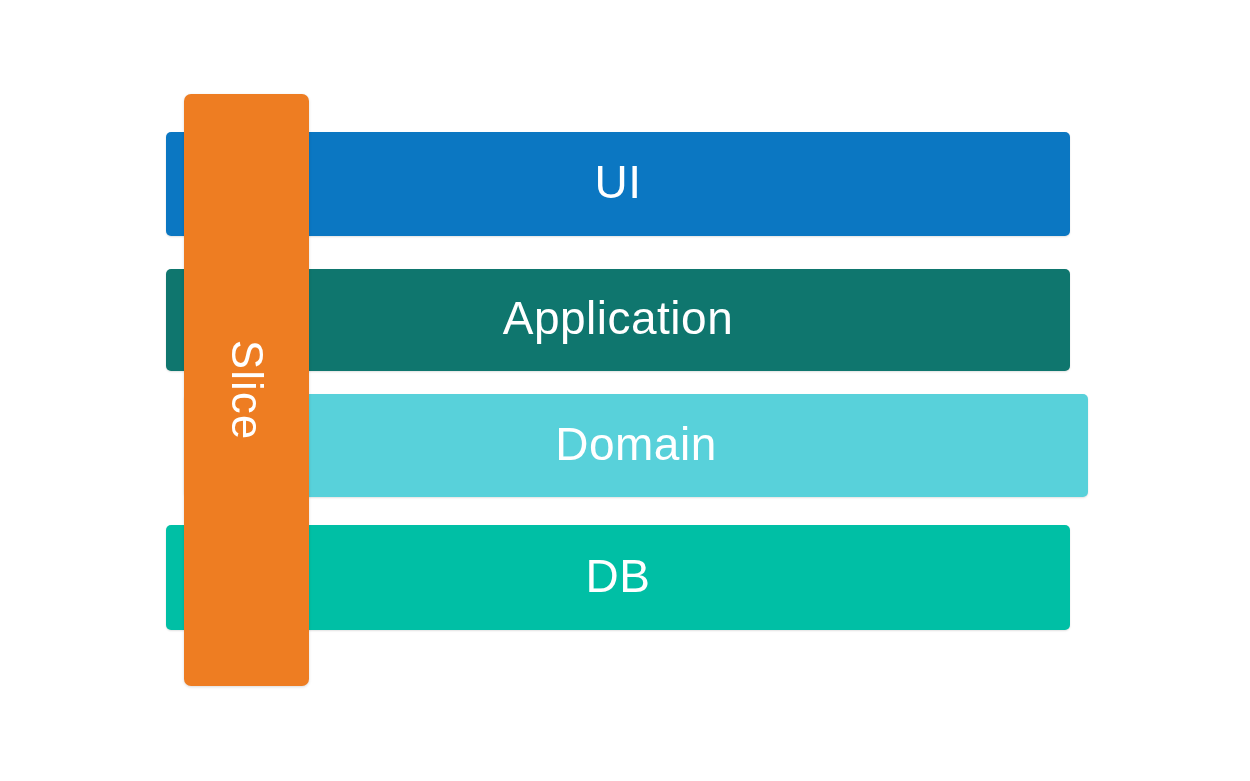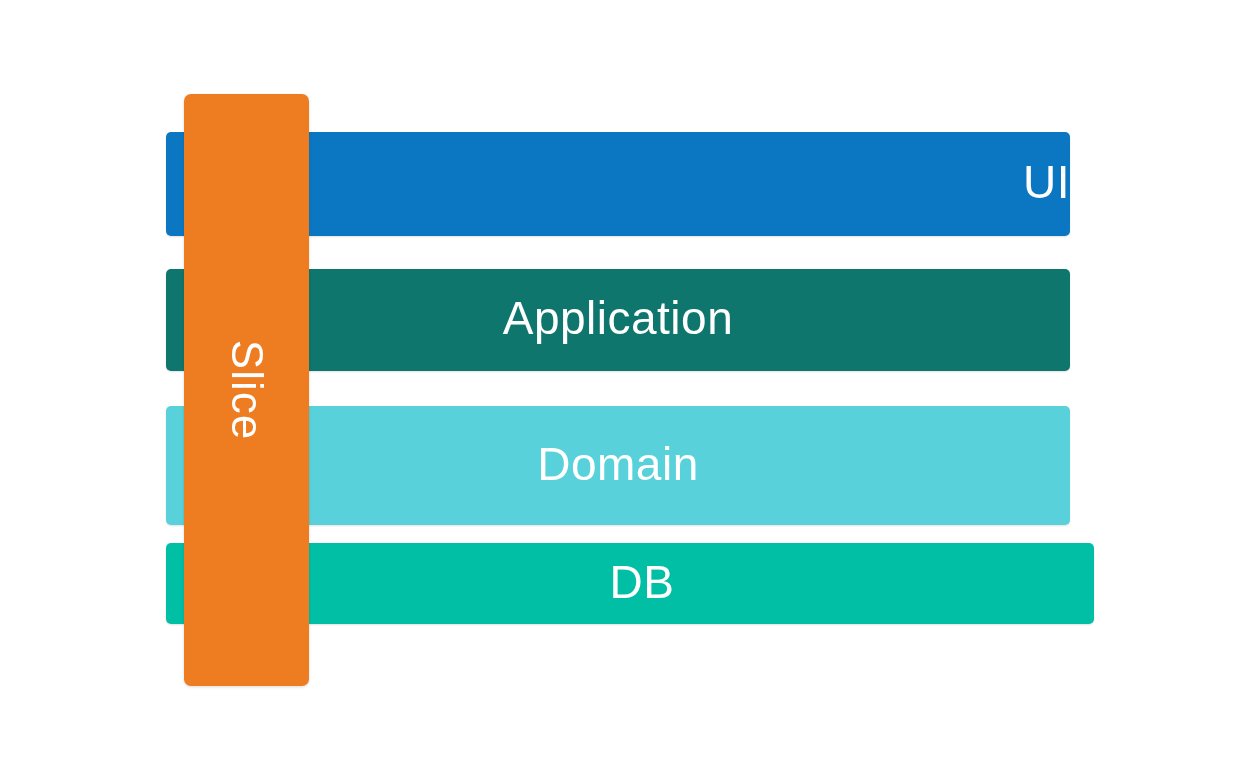--- a/index.html
+++ b/index.html
@@ -22,22 +22,22 @@
     width: 904px;
     border-radius: 5px;
     display: flex;
     align-items: center;
     justify-content: center;
     z-index: 1;
     box-shadow: 0 1px 2px rgba(0,0,0,0.12);
   }
   .layer-0 { top: 132px; height: 104px; }
   .layer-1 { top: 269px; height: 102px; }
-  .layer-2 { top: 406px; height: 119px; }
-  .layer-3 { top: 543px; height: 81px; padding-left: 24px; }
+  .layer-2 { top: 394px; height: 103px; margin-left: 18px; }
+  .layer-3 { top: 525px; height: 105px; }
   .layer-label {
     color: #ffffff;
     font-size: 46px;
     line-height: 1;
     letter-spacing: 0.5px;
     transform: translateY(-2px);
   }
   .slice {
     position: absolute;
     left: 184px;
@@ -58,21 +58,21 @@
     line-height: 1;
     letter-spacing: 1px;
     white-space: nowrap;
   }
 </style>
 </head>
 <body>
 
 <div class="canvas" style="background: rgb(255, 255, 255);">
 
-  <div class="layer layer-0" style="background: rgb(11, 119, 194); justify-content: flex-end;">
+  <div class="layer layer-0" style="background: rgb(11, 119, 194);">
     <span class="layer-label">UI</span>
   </div>
 
   <div class="layer layer-1" style="background: #0f766e;">
     <span class="layer-label">Application</span>
   </div>
 
   <div class="layer layer-2" style="background: rgb(88, 209, 218);">
     <span class="layer-label">Domain</span>
   </div>

